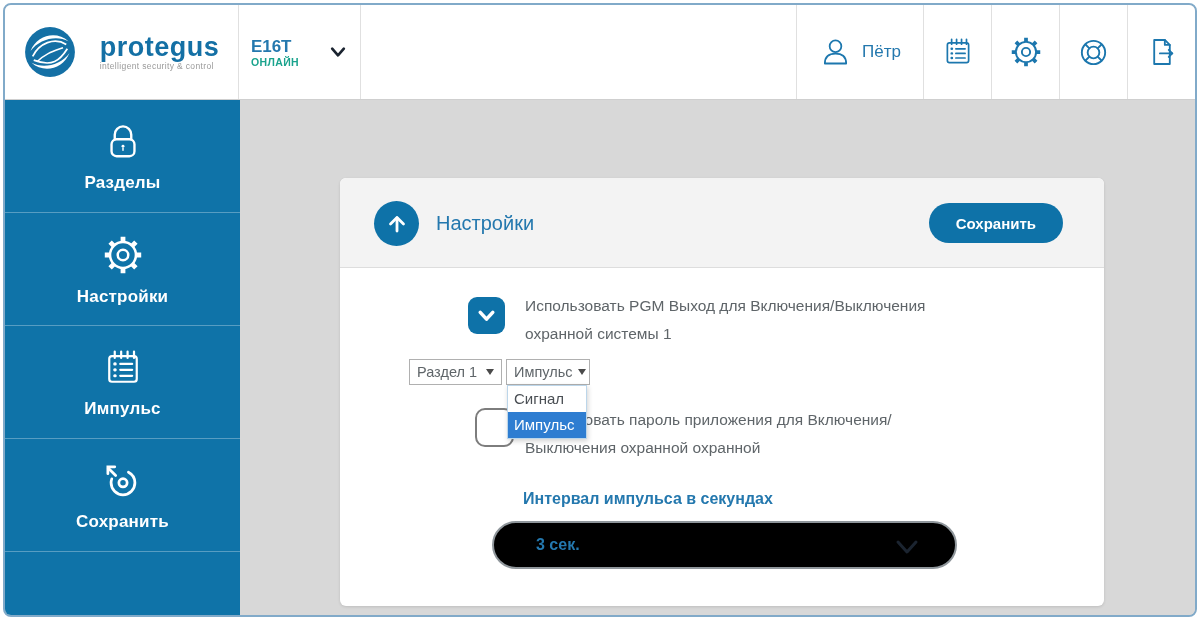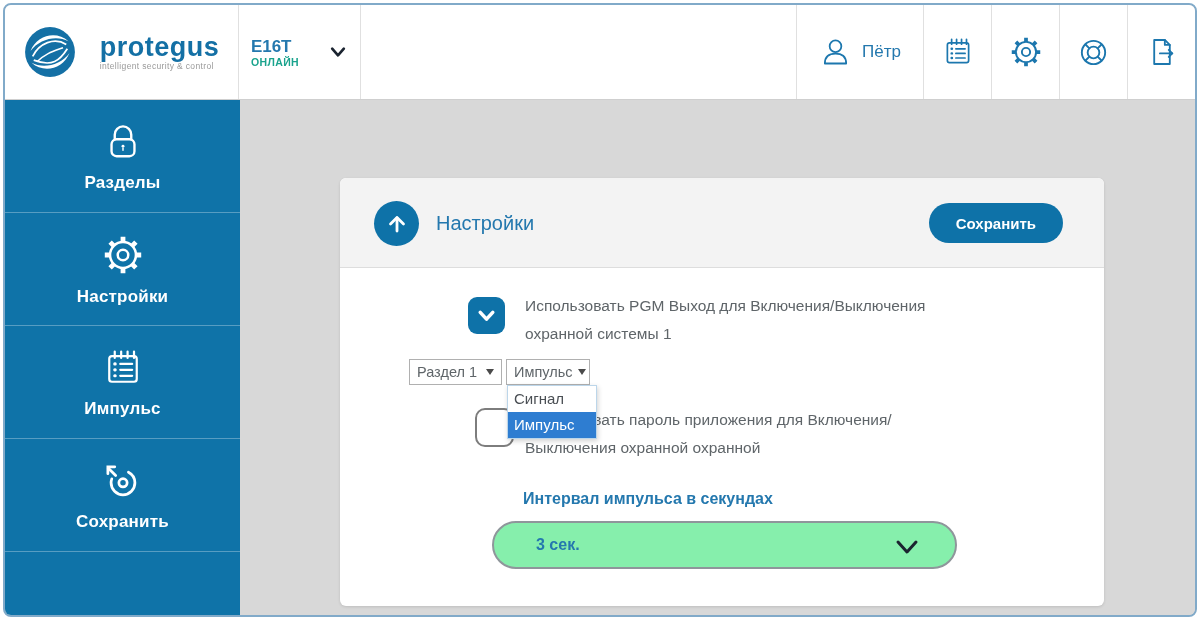--- a/index.html
+++ b/index.html
@@ -50,29 +50,29 @@
   .cb.checked { background:#0e72a8; }
   .cb.unchecked { background:#fff; border:2px solid #7d7d7d; border-radius:10px; width:39px; height:39px; }
   .opt-text { position:absolute; left:185px; font-size:15.5px; color:#5f6569; line-height:28px; }
 
   .mini-select { position:absolute; top:181px; height:26px; background:#fff;
     border:1px solid #b0b0b0; display:flex; align-items:center; justify-content:space-between;
     padding:0 7px; font-size:14.5px; color:#5f6569; cursor:pointer; }
   .sel-caret { width:0; height:0; border-left:4.5px solid transparent;
     border-right:4.5px solid transparent; border-top:6px solid #4a4a4a; margin-left:6px; }
 
-  .dropdown { position:absolute; left:167px; top:207px; width:90px; background:#fff;
+  .dropdown { position:absolute; left:167px; top:207px; width:80px; background:#fff;
     border:1px solid #bcd6ea; box-shadow:1px 2px 5px rgba(0,0,0,.18); z-index:6; }
   .dd-item { height:26px; line-height:26px; padding:0 6px; font-size:15px; color:#4a4f54; cursor:pointer; }
   .dd-item.highlighted { background:#2e7dd1; color:#fff; }
 
   .interval-label { position:absolute; left:183px; top:312px; font-size:16px;
     font-weight:600; color:#2478ae; }
   .pill-select { position:absolute; left:152px; top:343px; width:465px; height:48px;
-    border:2px solid #8f969b; border-radius:25px; background:#86efac; display:flex;
+    border:2px solid #8f969b; border-radius:25px; background:#000000; display:flex;
     align-items:center; cursor:pointer; }
   .pill-value { margin-left:42px; font-size:16px; font-weight:600; color:#2478ae; }
   .pill-caret { position:absolute; right:36px; top:16px; }
 
   svg { display:block; }
 </style>
 </head>
 <body>
 
 <svg width="0" height="0" style="position:absolute">

